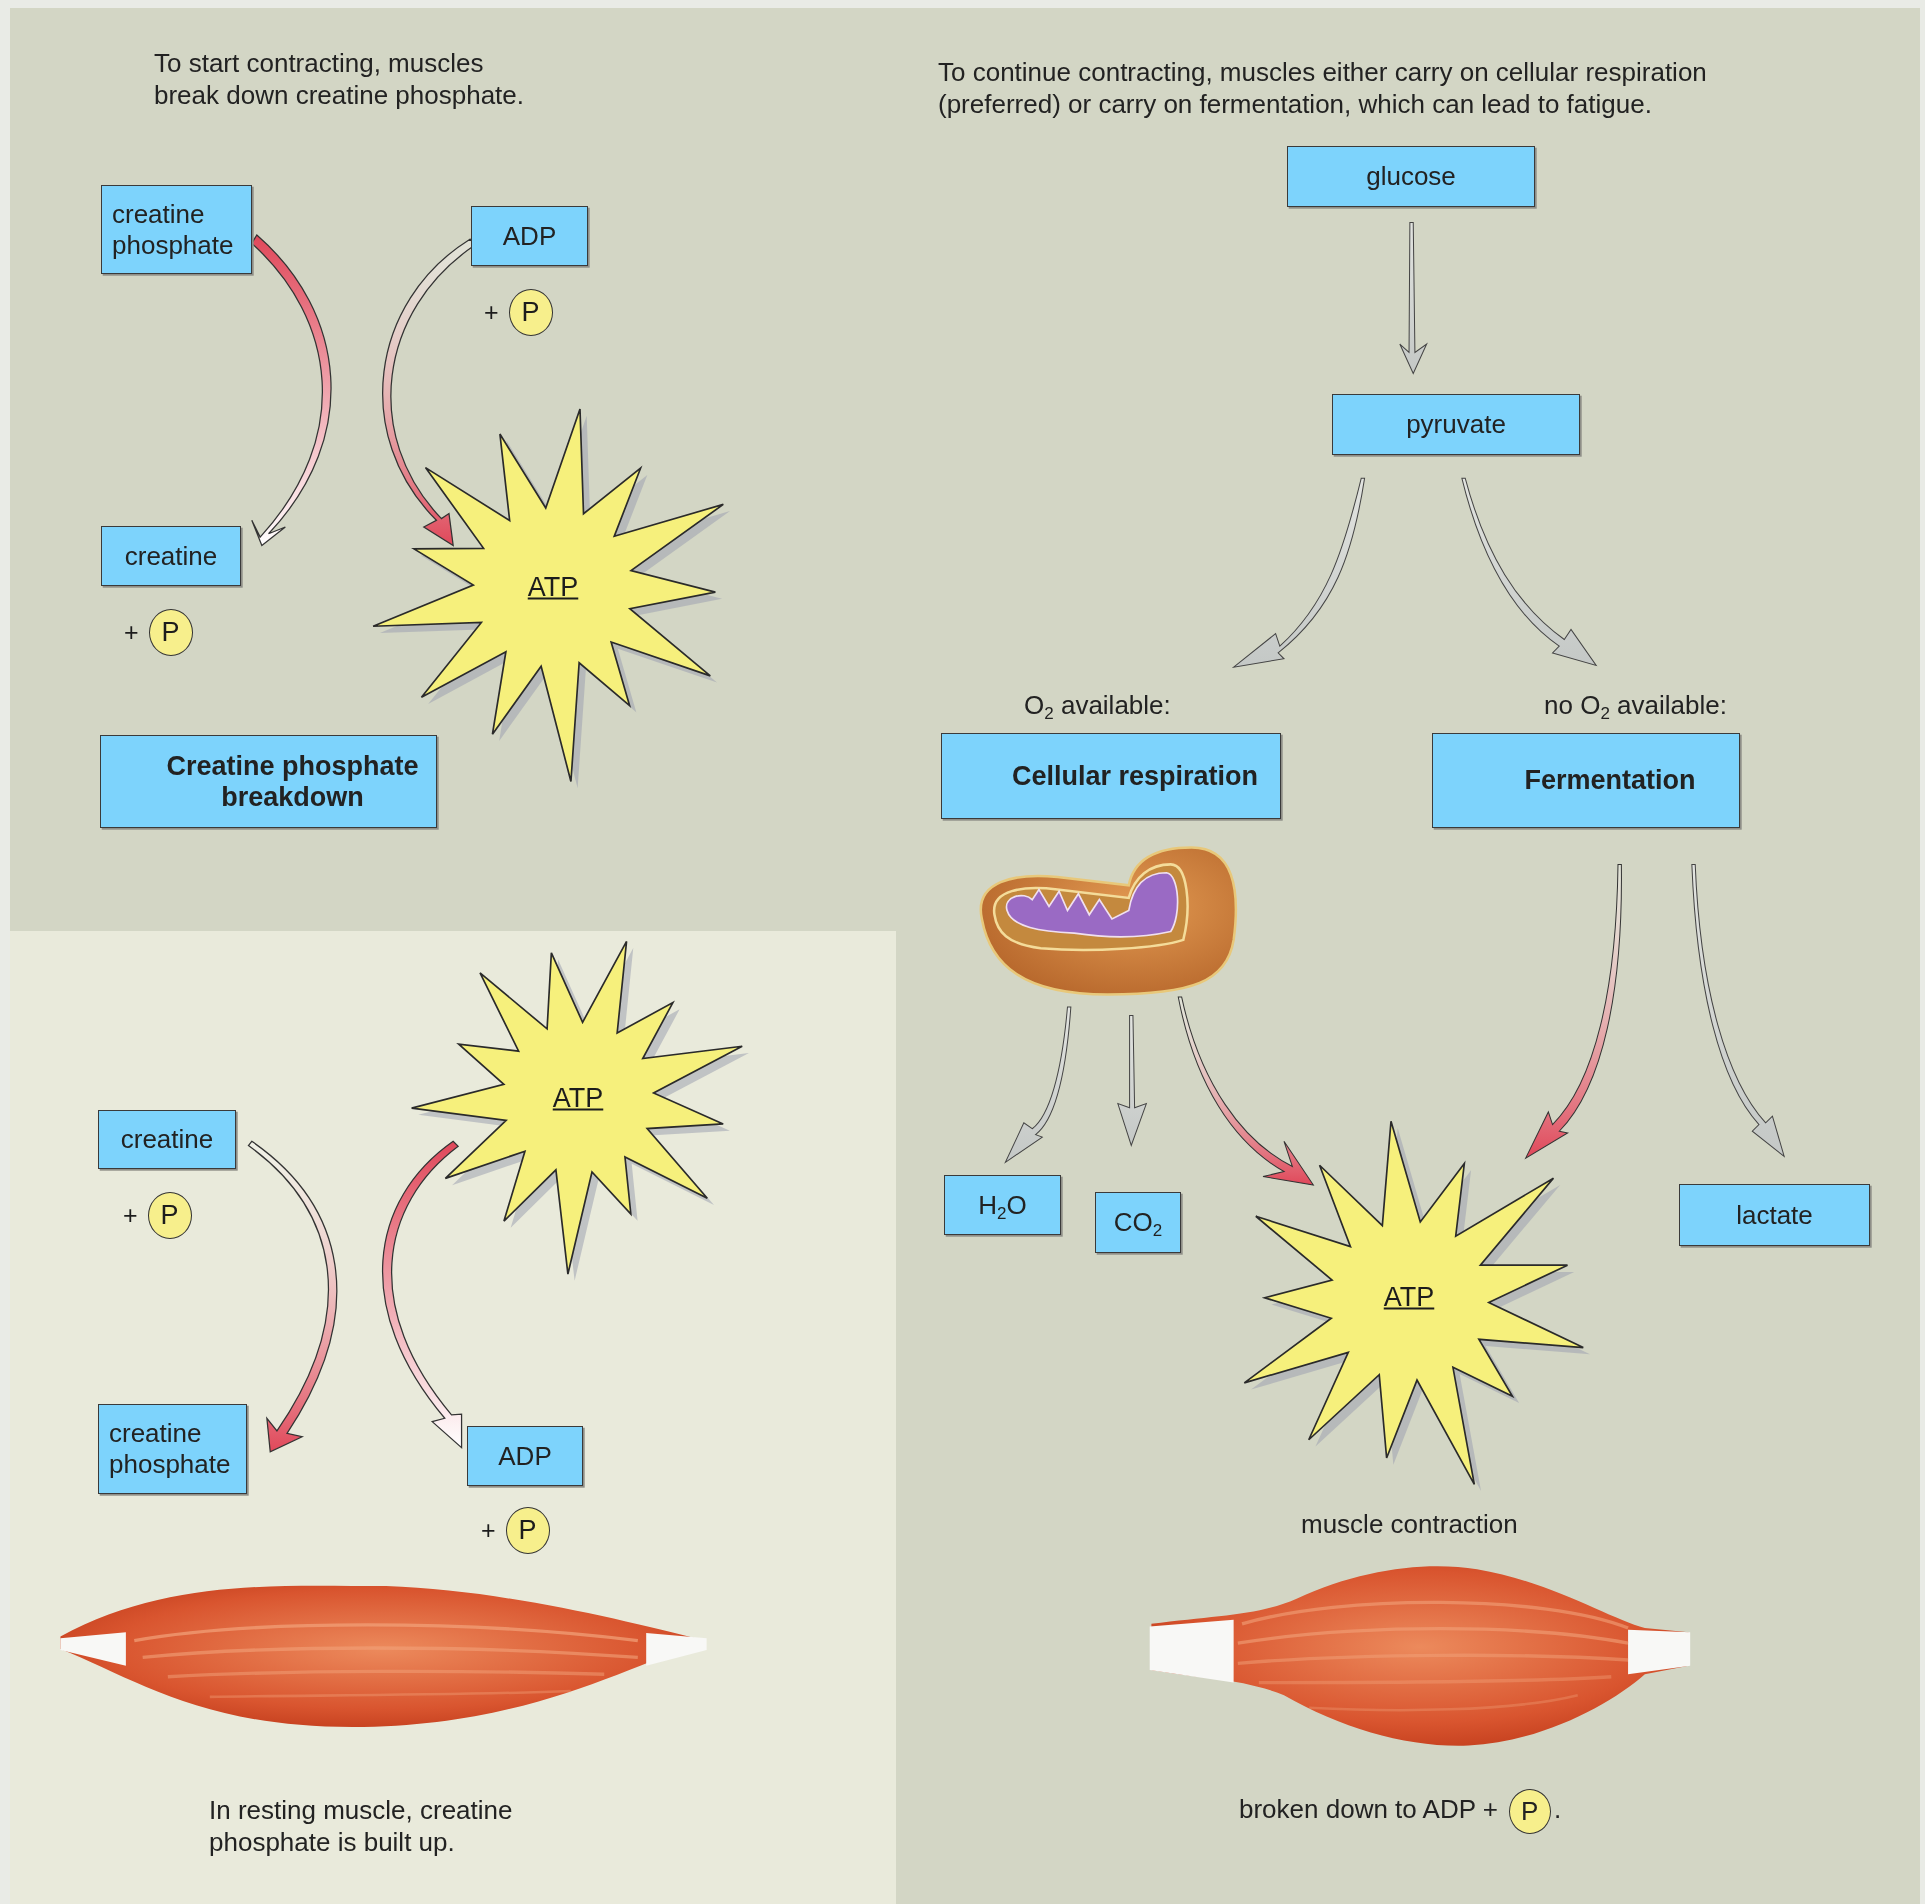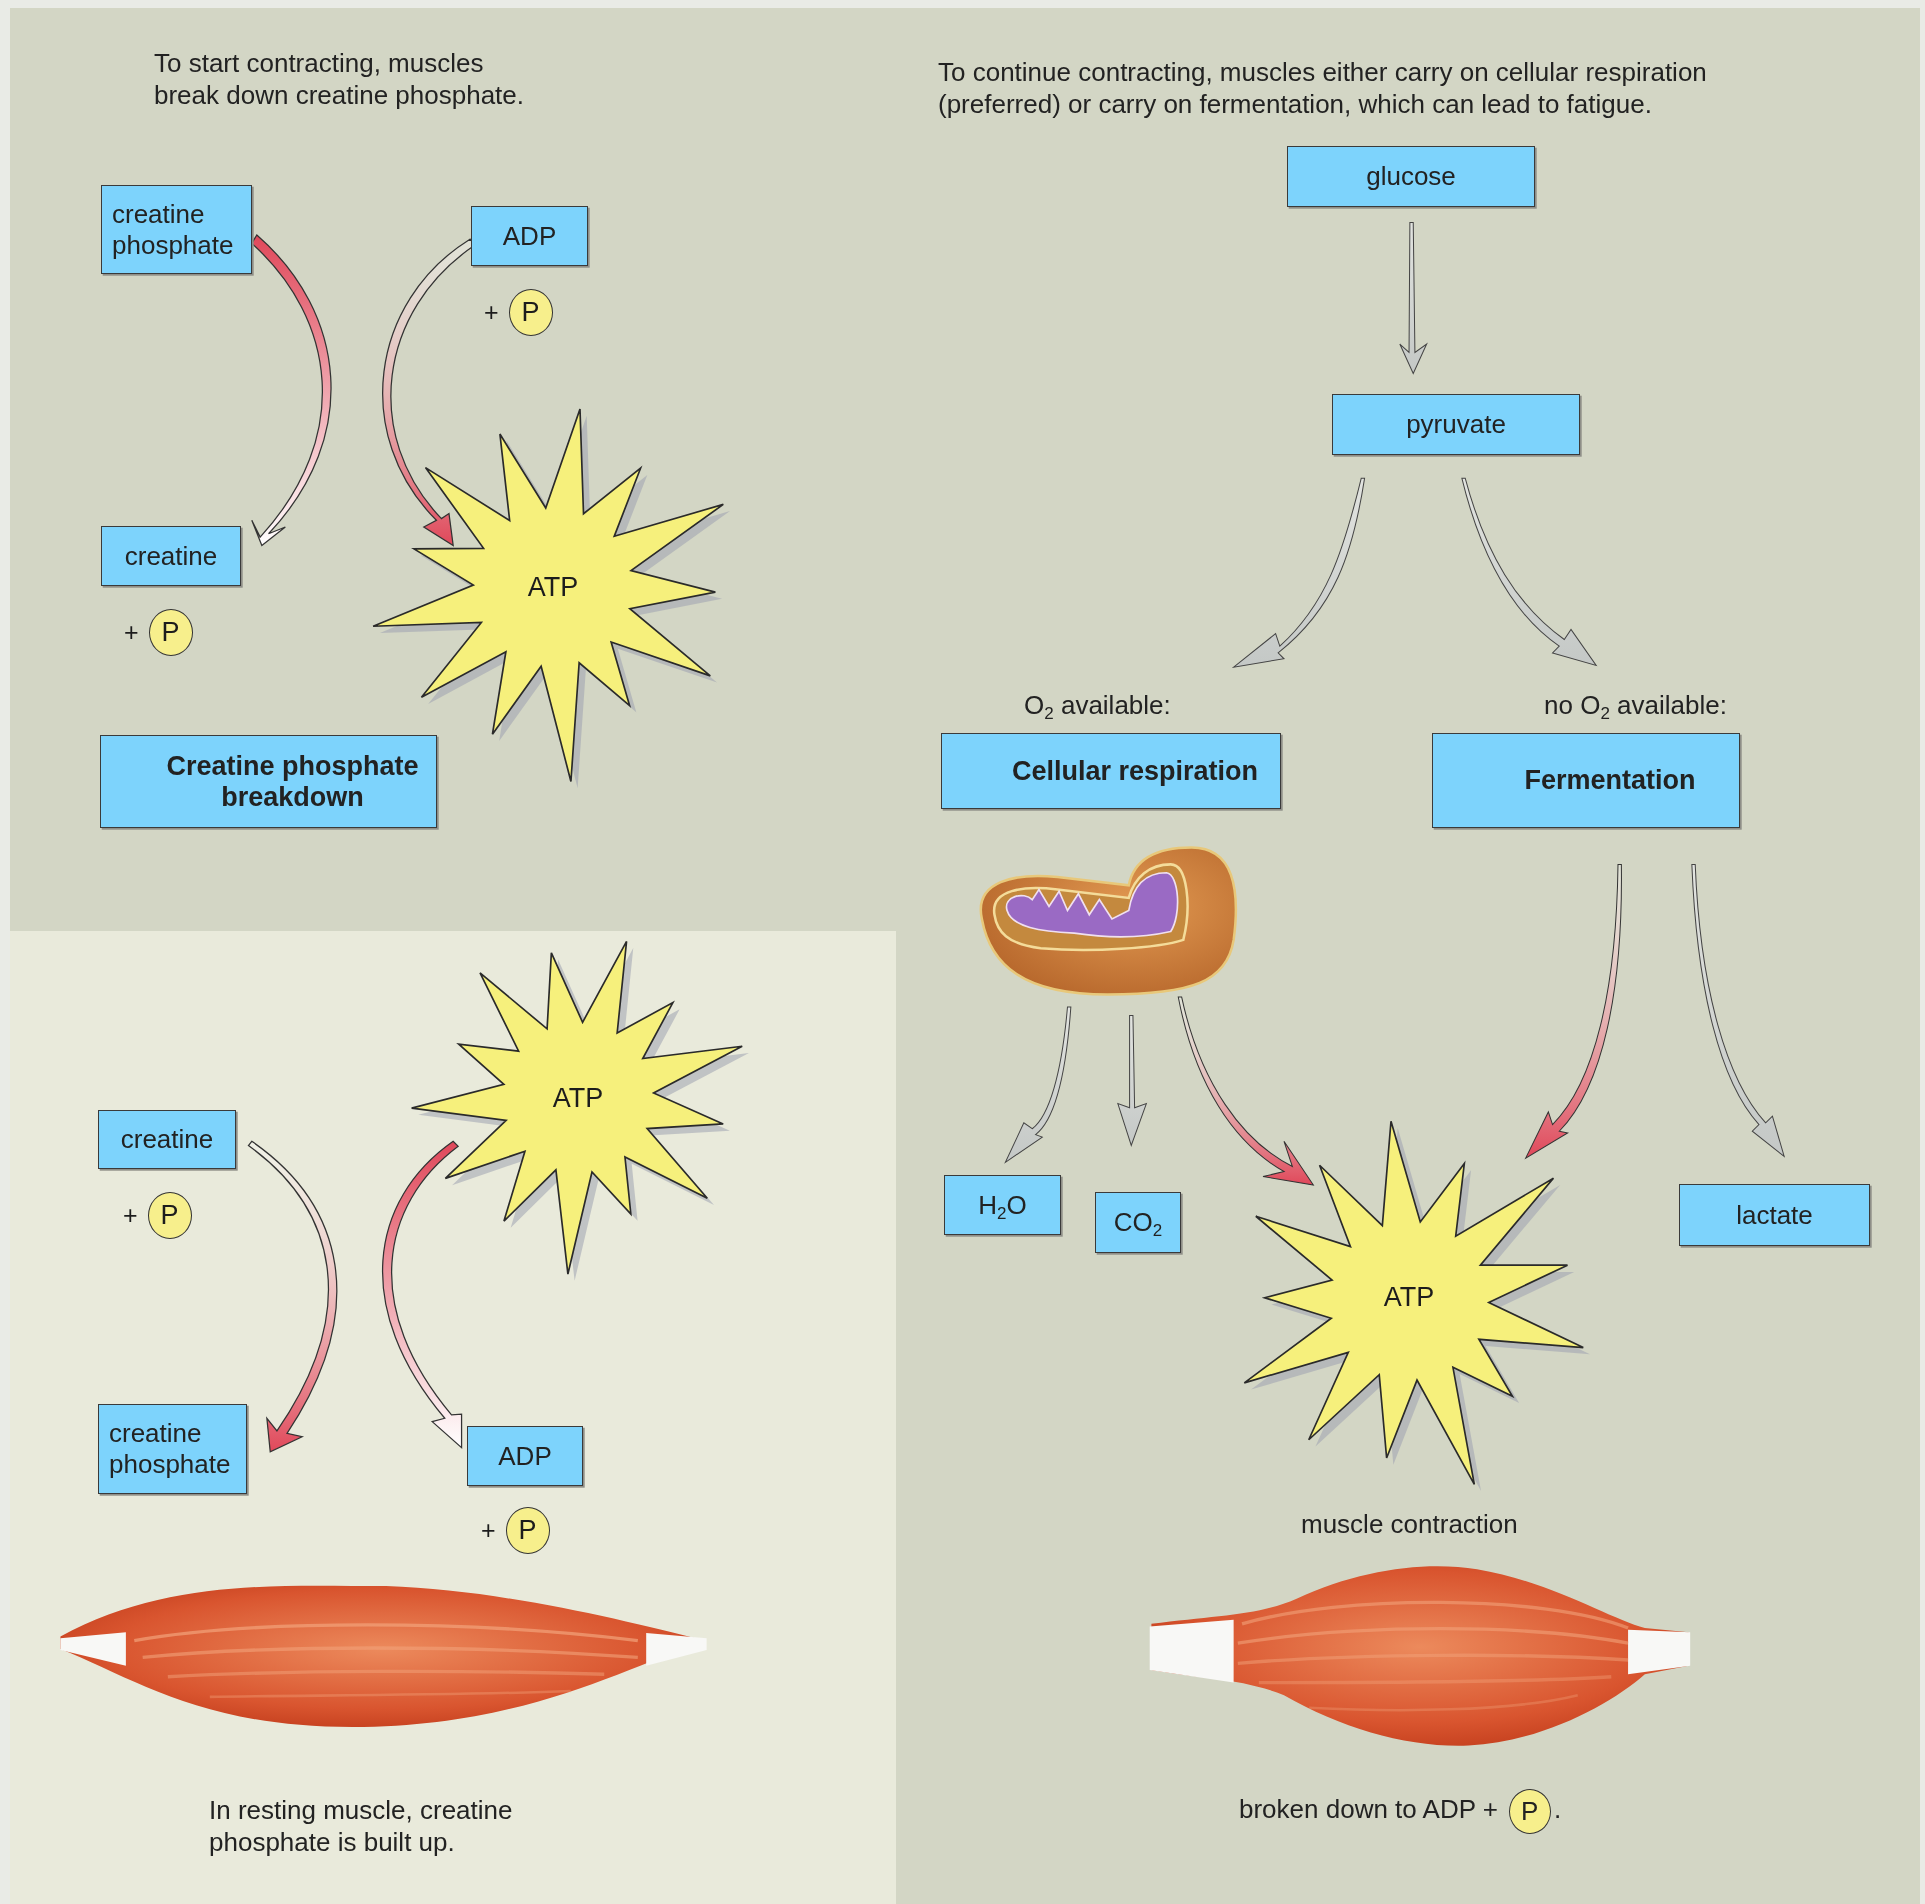--- a/index.html
+++ b/index.html
@@ -30,21 +30,21 @@
     box-sizing: border-box;
   }
   .box.left { justify-content: flex-start; text-align: left; padding-left: 10px; }
   .box.bold { font-weight: bold; font-size: 27px; padding-left: 48px; }
   .pgroup { position: absolute; display: flex; align-items: center; gap: 10px; font-size: 25px; }
   .pcircle {
     width: 44px; height: 47px; border-radius: 50%; background: #f7ef8c;
     border: 1.7px solid #333; display: flex; align-items: center; justify-content: center;
     font-size: 27px; box-sizing: border-box;
   }
-  .atp-label { position: absolute; font-size: 27px; transform: translate(-50%, -50%); }
+  .atp-label { position: absolute; font-size: 27px; transform: translate(-50%, -50%); text-decoration: underline; }
   sub { font-size: 17px; vertical-align: -5px; line-height: 0; }
   .inline-p {
     display: inline-flex; width: 42px; height: 45px; border-radius: 50%;
     background: #f7ef8c; border: 1.7px solid #333; align-items: center; justify-content: center;
     vertical-align: middle; box-sizing: border-box; margin: 0 3.4px;
   }
 </style>
 </head>
 <body>
 
@@ -220,21 +220,21 @@
 </div>
 <div class="box" style="left:1287px; top:394px; width:248px; height:61px;margin-left:45px;">
   <span>pyruvate</span>
 </div>
 <div class="caption" style="left:1024px; top:689px;">
   <span>O</span><sub>2</sub><span> available:</span>
 </div>
 <div class="caption" style="left:1544px; top:689px;">
   <span>no O</span><sub>2</sub><span> available:</span>
 </div>
-<div class="box bold" style="left:941px; top:733px; width:340px; height:76px;">
+<div class="box bold" style="left:941px; top:733px; width:340px; height:86px;">
   <span>Cellular respiration</span>
 </div>
 <div class="box bold" style="left:1416px; top:733px; width:308px; height:95px;margin-left:16px;">
   <span>Fermentation</span>
 </div>
 <div class="box" style="left:944px; top:1175px; width:117px; height:60px;">
   <span><span>H</span><sub>2</sub><span>O</span></span>
 </div>
 <div class="box" style="left:1095px; top:1192px; width:86px; height:61px;">
   <span><span>CO</span><sub>2</sub></span>

